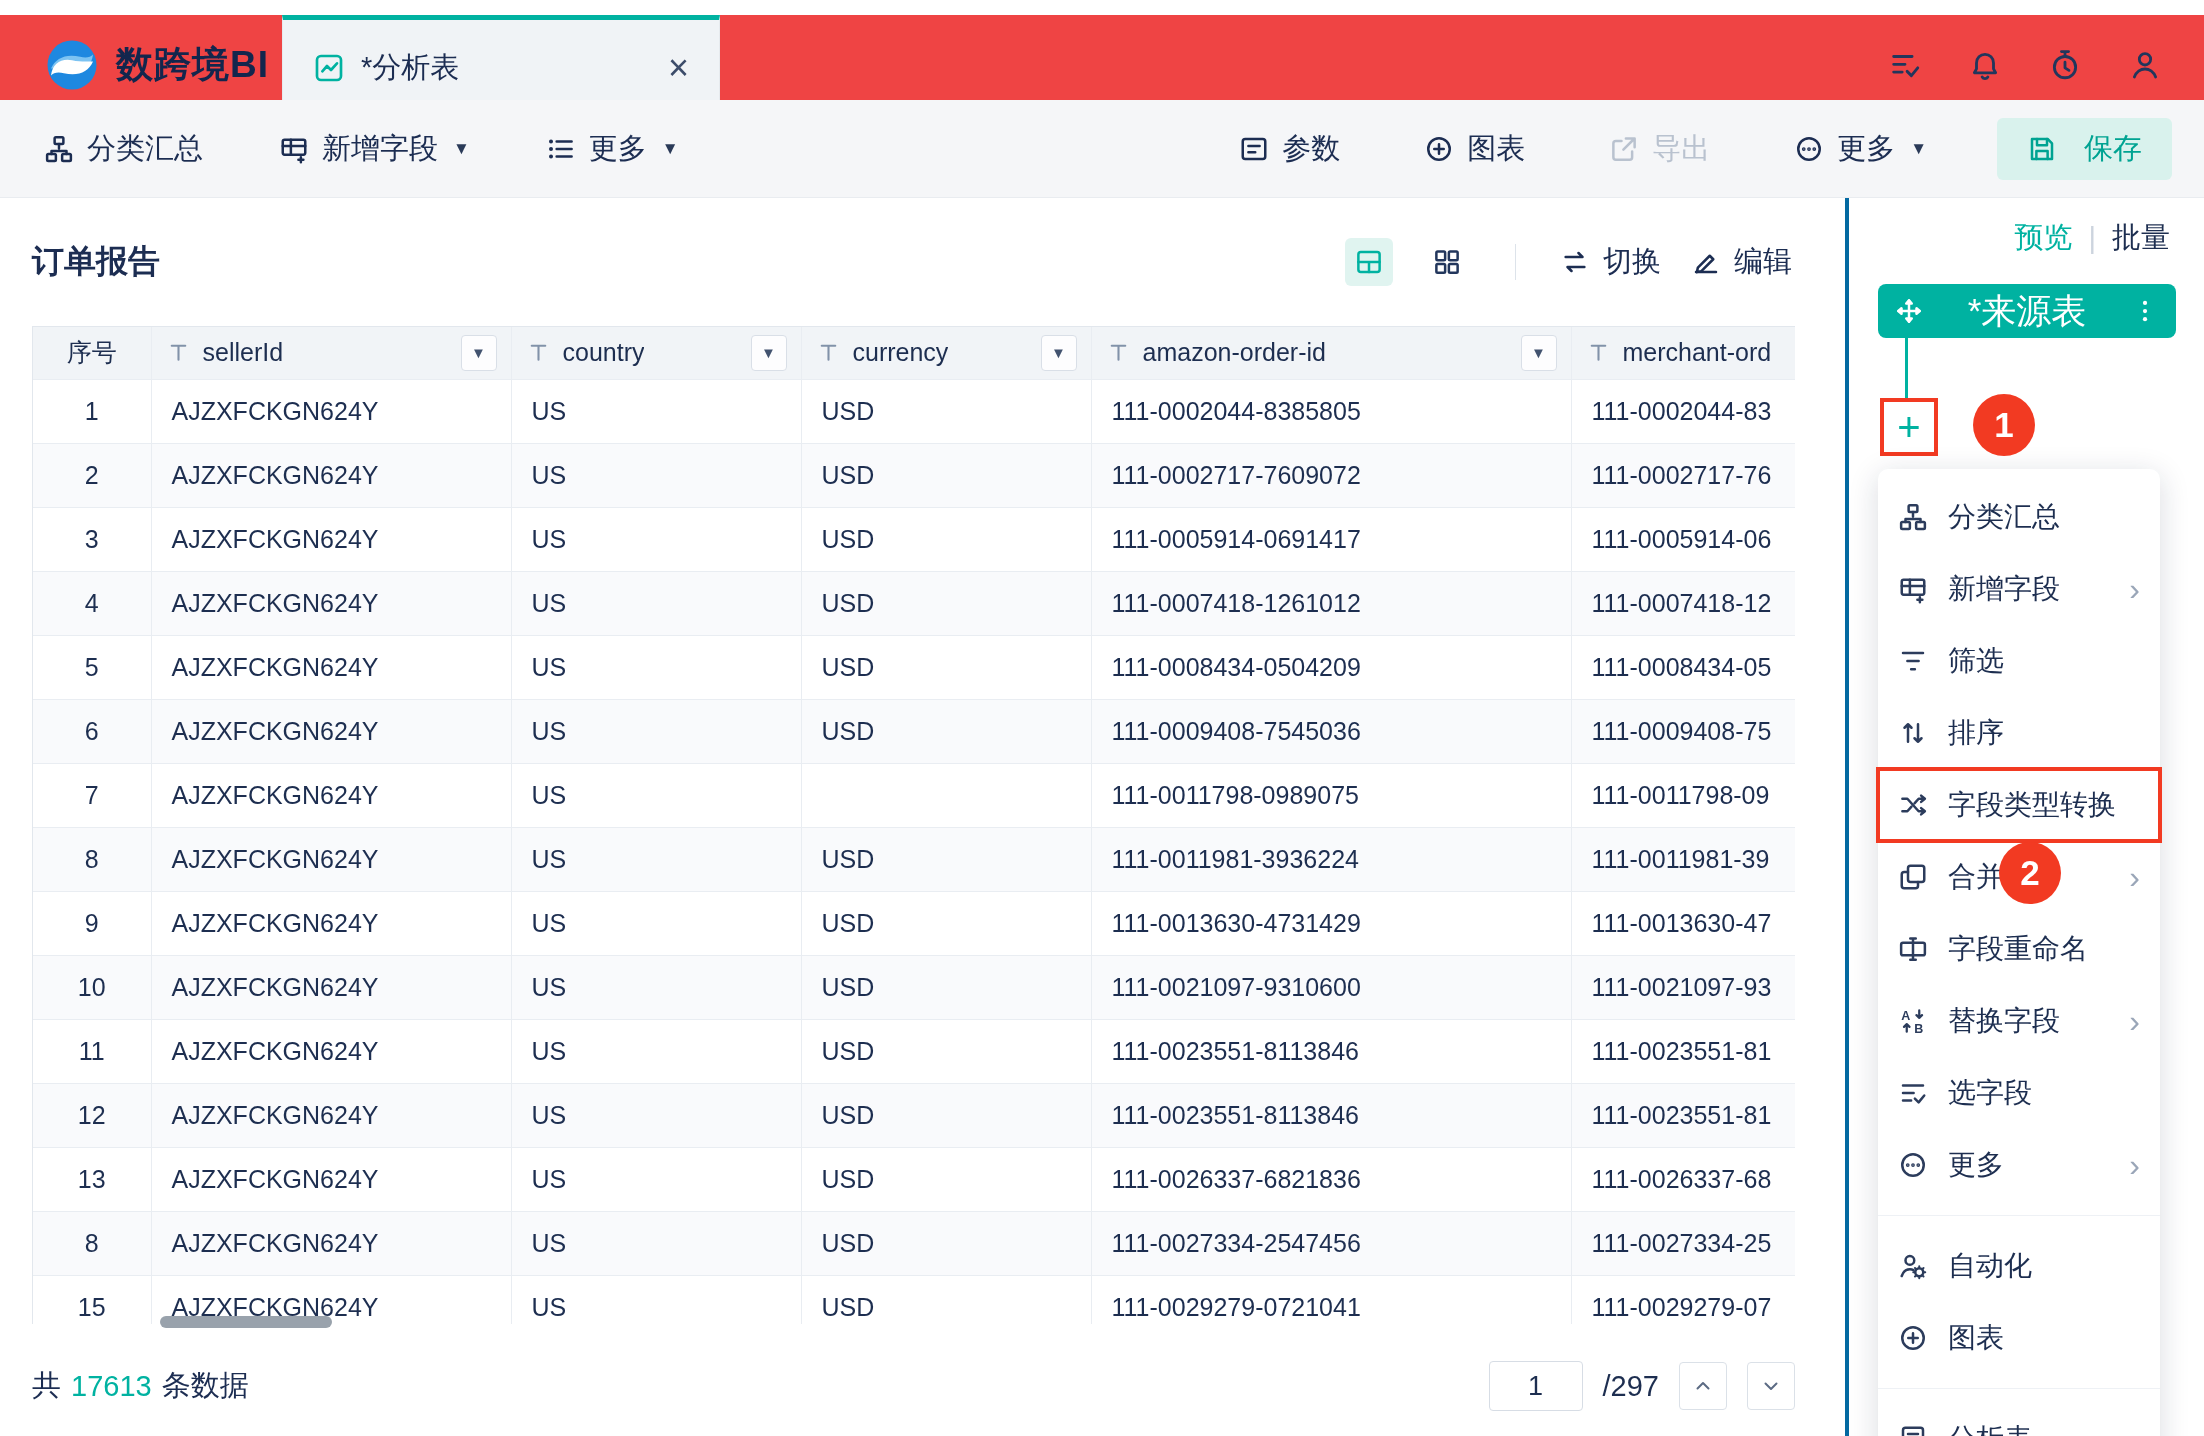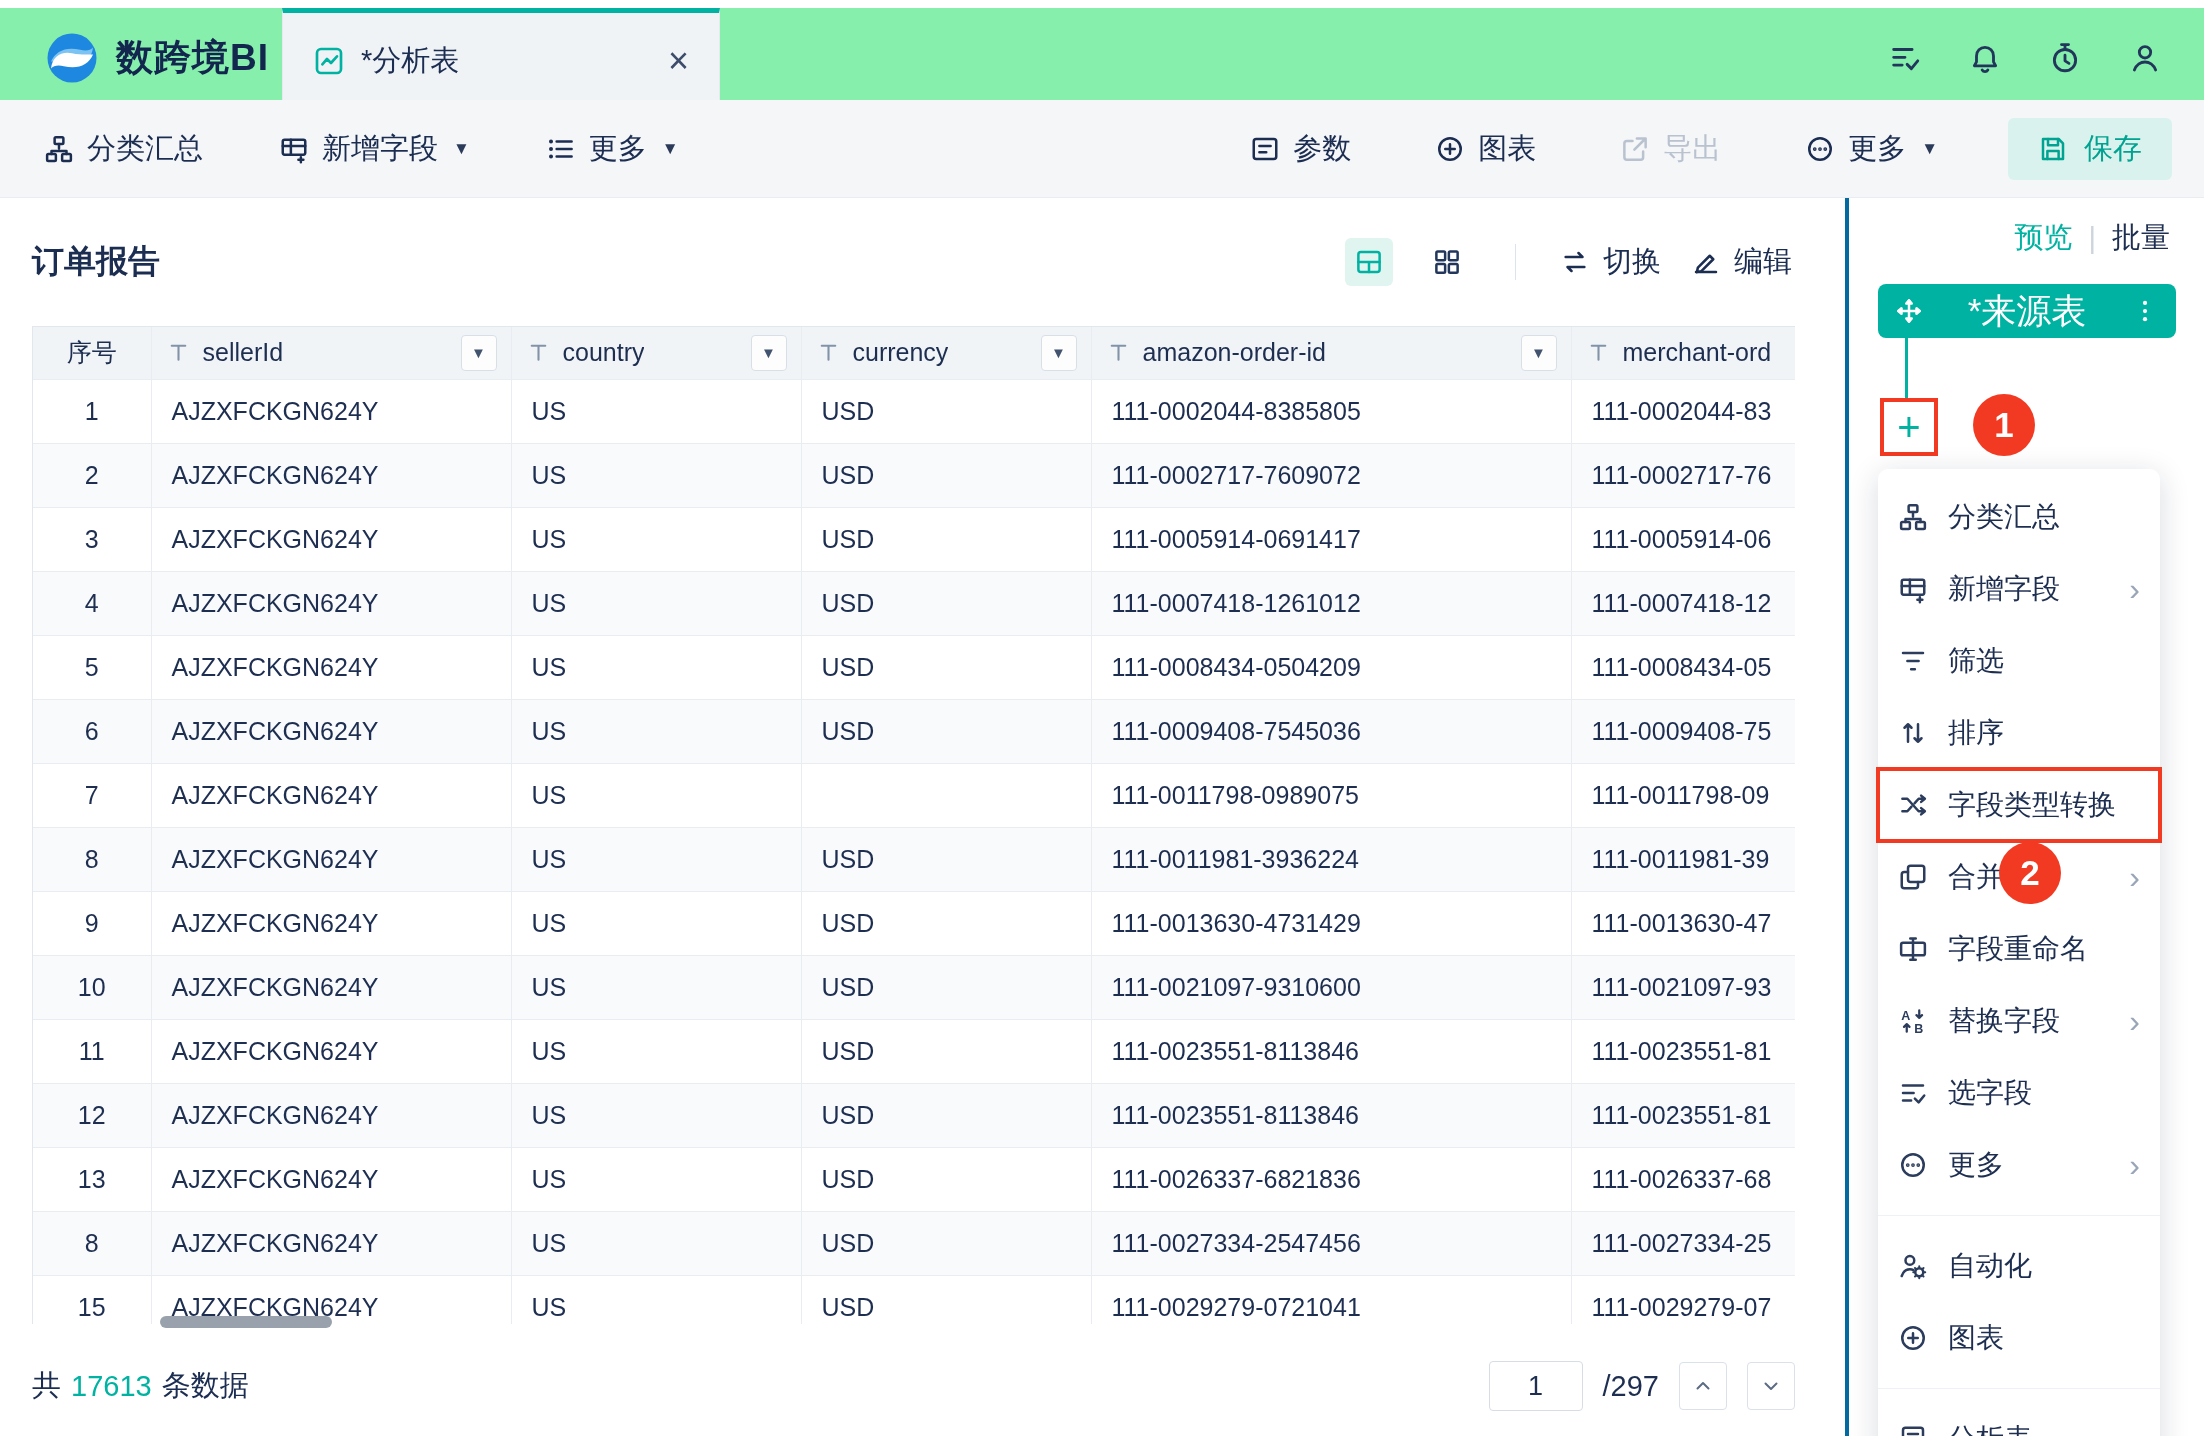--- a/index.html
+++ b/index.html
@@ -12,40 +12,40 @@
   }
   *{margin:0;padding:0;box-sizing:border-box;}
   html,body{background:#fff;}
   body{font-family:"Liberation Sans","DejaVu Sans",sans-serif;color:var(--navy);}
   .app{position:relative;width:2204px;height:1436px;background:#fff;overflow:hidden;}
 
   .ic{display:inline-flex;width:30px;height:30px;flex:none;align-items:center;justify-content:center;}
   .ic svg{width:100%;height:100%;display:block;}
 
   
-  .topbar{position:absolute;top:8px;left:0;right:0;height:100px;background:#86efac;border-bottom:1px solid #eef1f4;}
+  .topbar{position:absolute;top:15px;left:0;right:0;height:100px;background:#ef4444;border-bottom:1px solid #eef1f4;}
   .logo{position:absolute;left:44px;top:0;height:100px;display:flex;align-items:center;gap:16px;cursor:pointer;}
   .logo-mark{width:56px;height:56px;display:inline-flex;}
   .logo-mark svg{width:100%;height:100%;}
   .logo-text{font-size:37px;font-weight:700;color:#13264d;letter-spacing:1px;}
   .tab{position:absolute;left:282px;top:0;width:438px;height:100px;background:#f0f3f6;border-top:5px solid var(--teal);border-left:1px solid #e6eaee;border-right:1px solid #e6eaee;display:flex;align-items:center;gap:16px;padding:0 30px;cursor:pointer;}
   .tab-ic{width:32px;height:32px;color:var(--teal);}
   .tab-label{font-size:29px;color:#1c2d52;}
   .tab-close{margin-left:auto;font-size:36px;color:#3c4c6a;line-height:1;cursor:pointer;}
   .top-icons{position:absolute;right:42px;top:0;height:100px;display:flex;align-items:center;gap:46px;color:#22365c;}
   .tbar-ic{width:34px;height:34px;cursor:pointer;}
 
   
   .toolbar{position:absolute;top:100px;left:0;right:0;height:98px;background:#f5f6f8;border-bottom:1px solid #e9ecf0;display:flex;align-items:center;padding:0 32px 0 44px;}
   .tb-item{display:flex;align-items:center;gap:13px;font-size:29px;color:#1c2d52;margin-right:76px;cursor:pointer;white-space:nowrap;}
   .tb-right{margin-left:auto;display:flex;align-items:center;}
   .tb-right .tb-item{margin-right:0;margin-left:84px;}
   .caret{font-size:17px;color:#2a3a58;margin-left:2px;}
   .tb-item.disabled{color:#b9c2cf;}
-  .save-btn{display:flex;align-items:center;gap:16px;background:var(--teal-bg);color:#00a392;font-size:29px;padding:0 30px;height:62px;border-radius:6px;margin-left:70px;cursor:pointer;border:none;}
+  .save-btn{display:flex;align-items:center;gap:27px;background:var(--teal-bg);color:#00a392;font-size:29px;padding:0 30px;height:62px;border-radius:6px;margin-left:70px;cursor:pointer;border:none;}
 
   
   .main{position:absolute;top:198px;left:0;width:1845px;bottom:0;background:#fff;}
   .content-head{position:absolute;top:34px;left:32px;width:1760px;height:60px;display:flex;align-items:center;}
   .page-title{font-size:32px;font-weight:700;}
   .head-actions{margin-left:auto;display:flex;align-items:center;gap:30px;}
   .vtoggle{width:48px;height:48px;border-radius:6px;display:flex;align-items:center;justify-content:center;color:#22365c;cursor:pointer;}
   .vtoggle .ic{width:30px;height:30px;}
   .vtoggle.active{background:#e0f4f0;color:var(--teal);}
   .head-sep{width:1px;height:36px;background:#dde3ea;margin:0 14px;}

